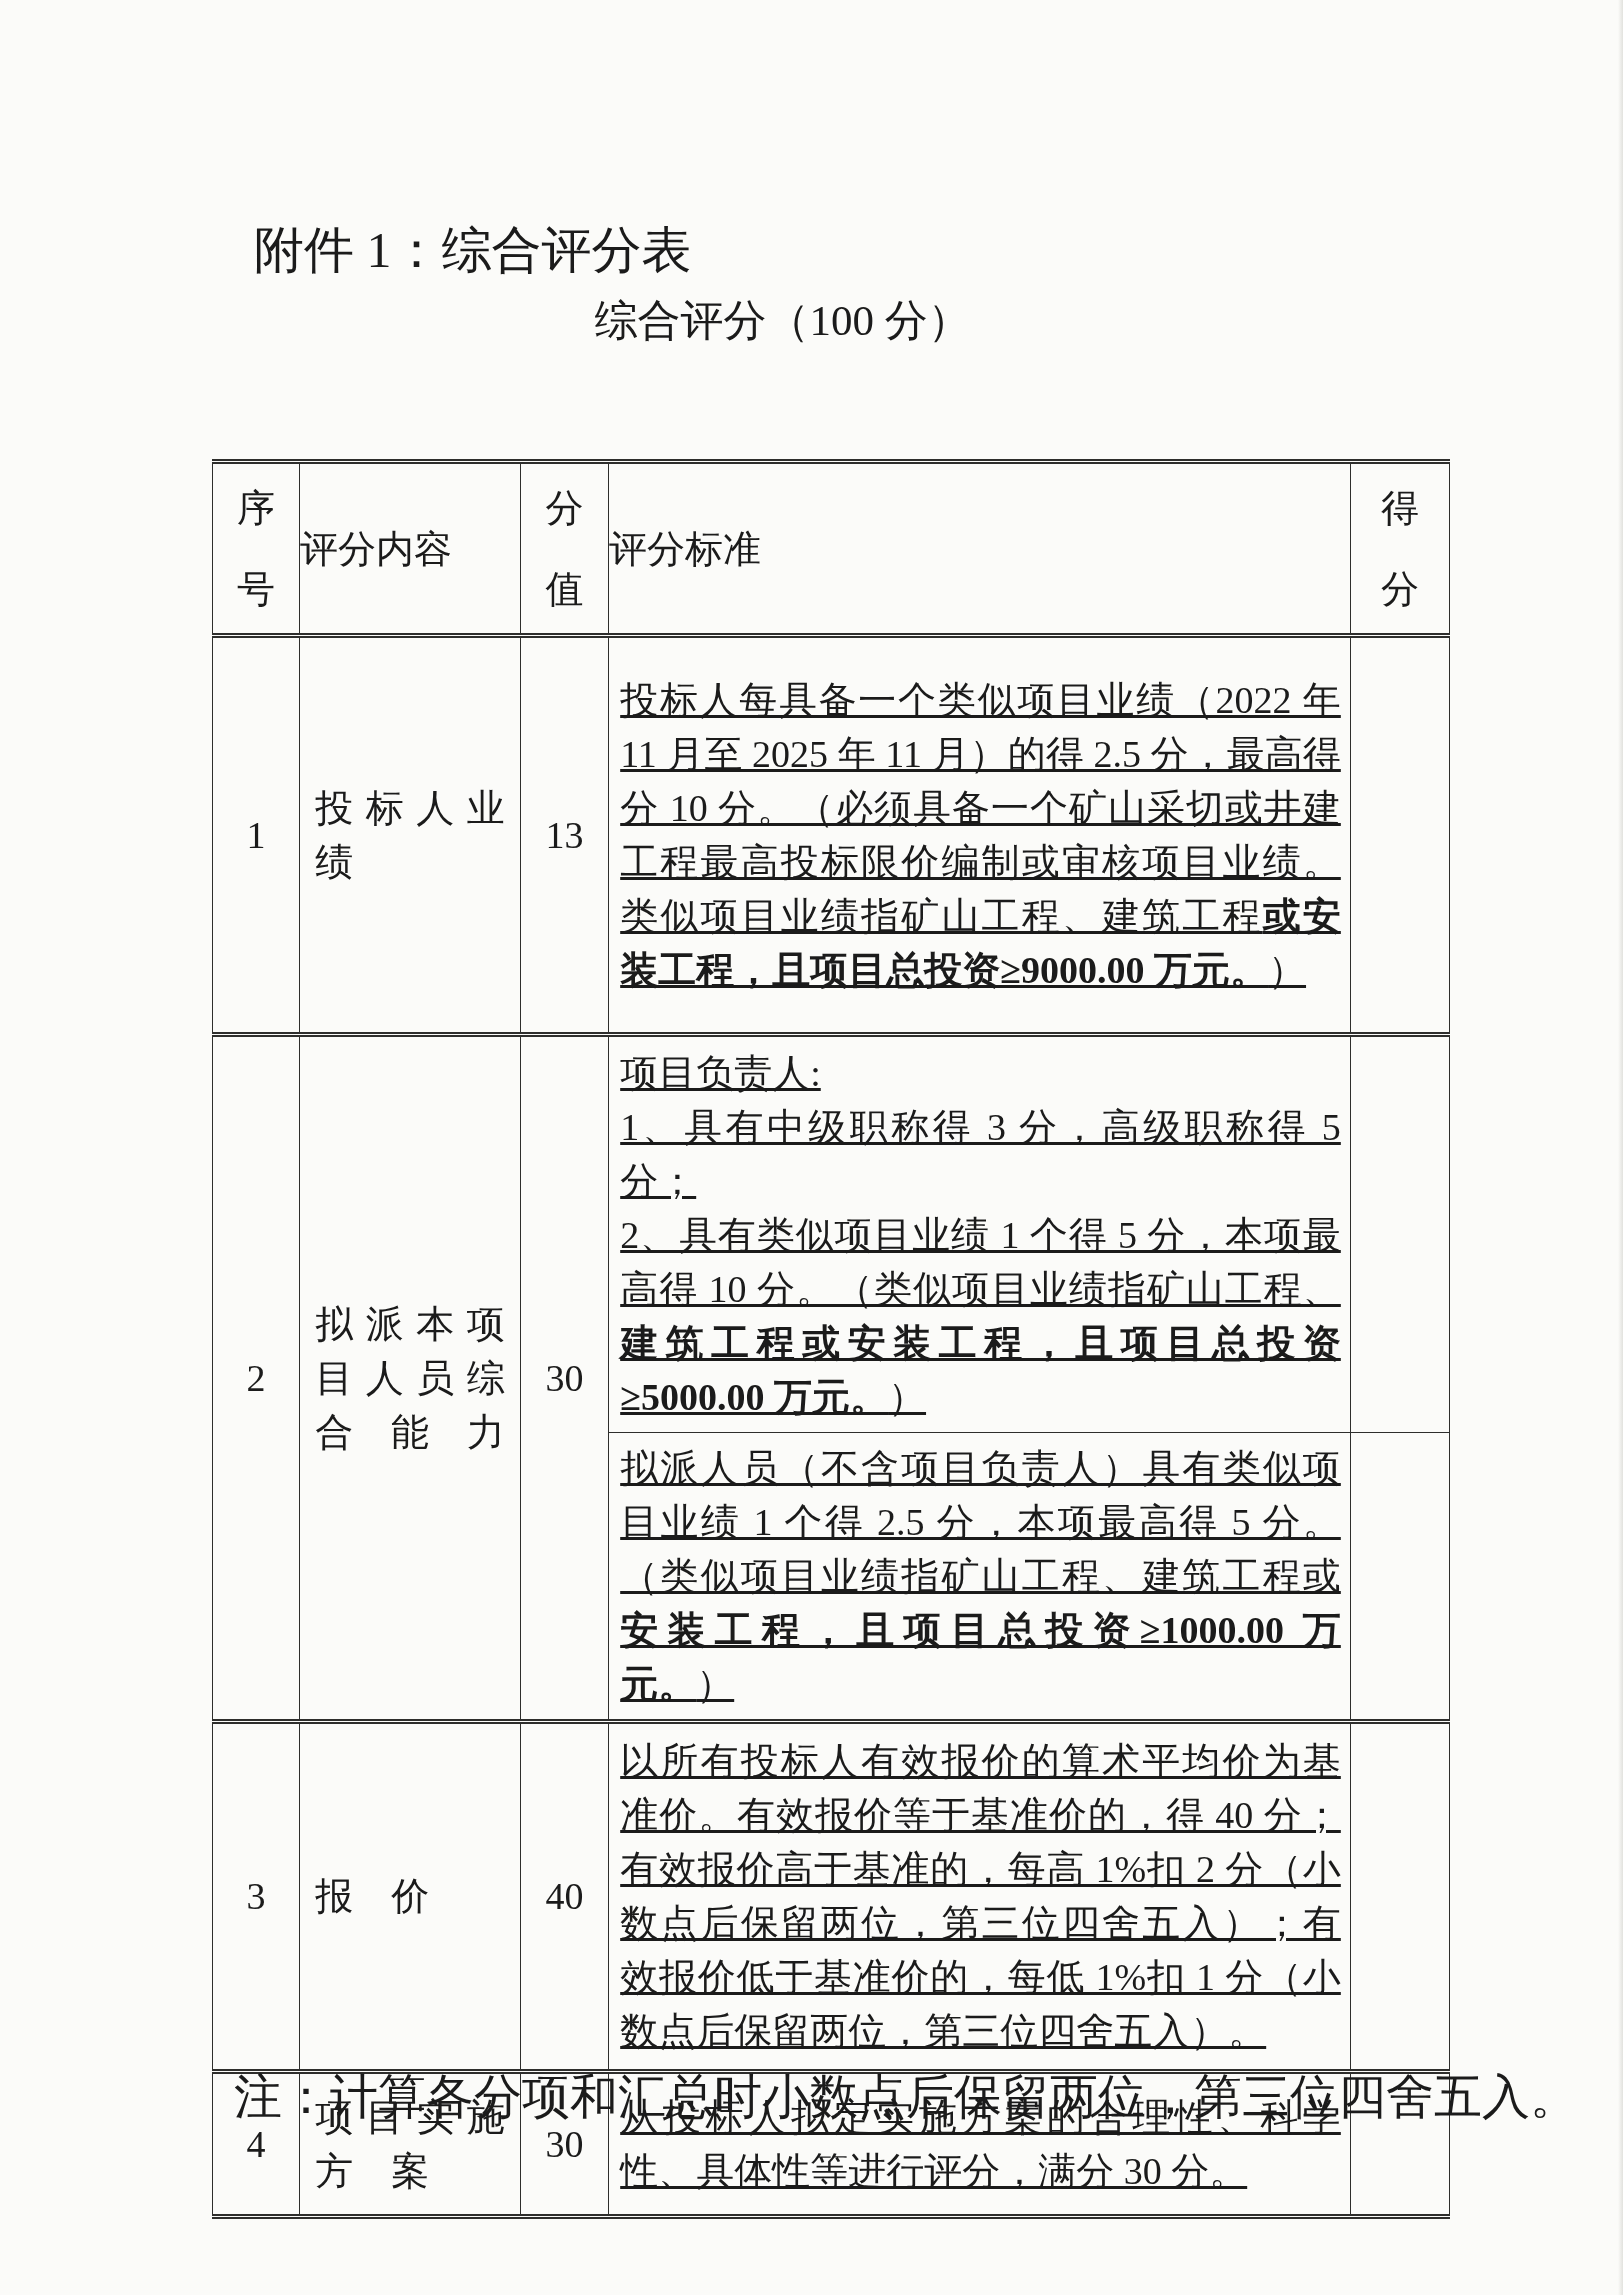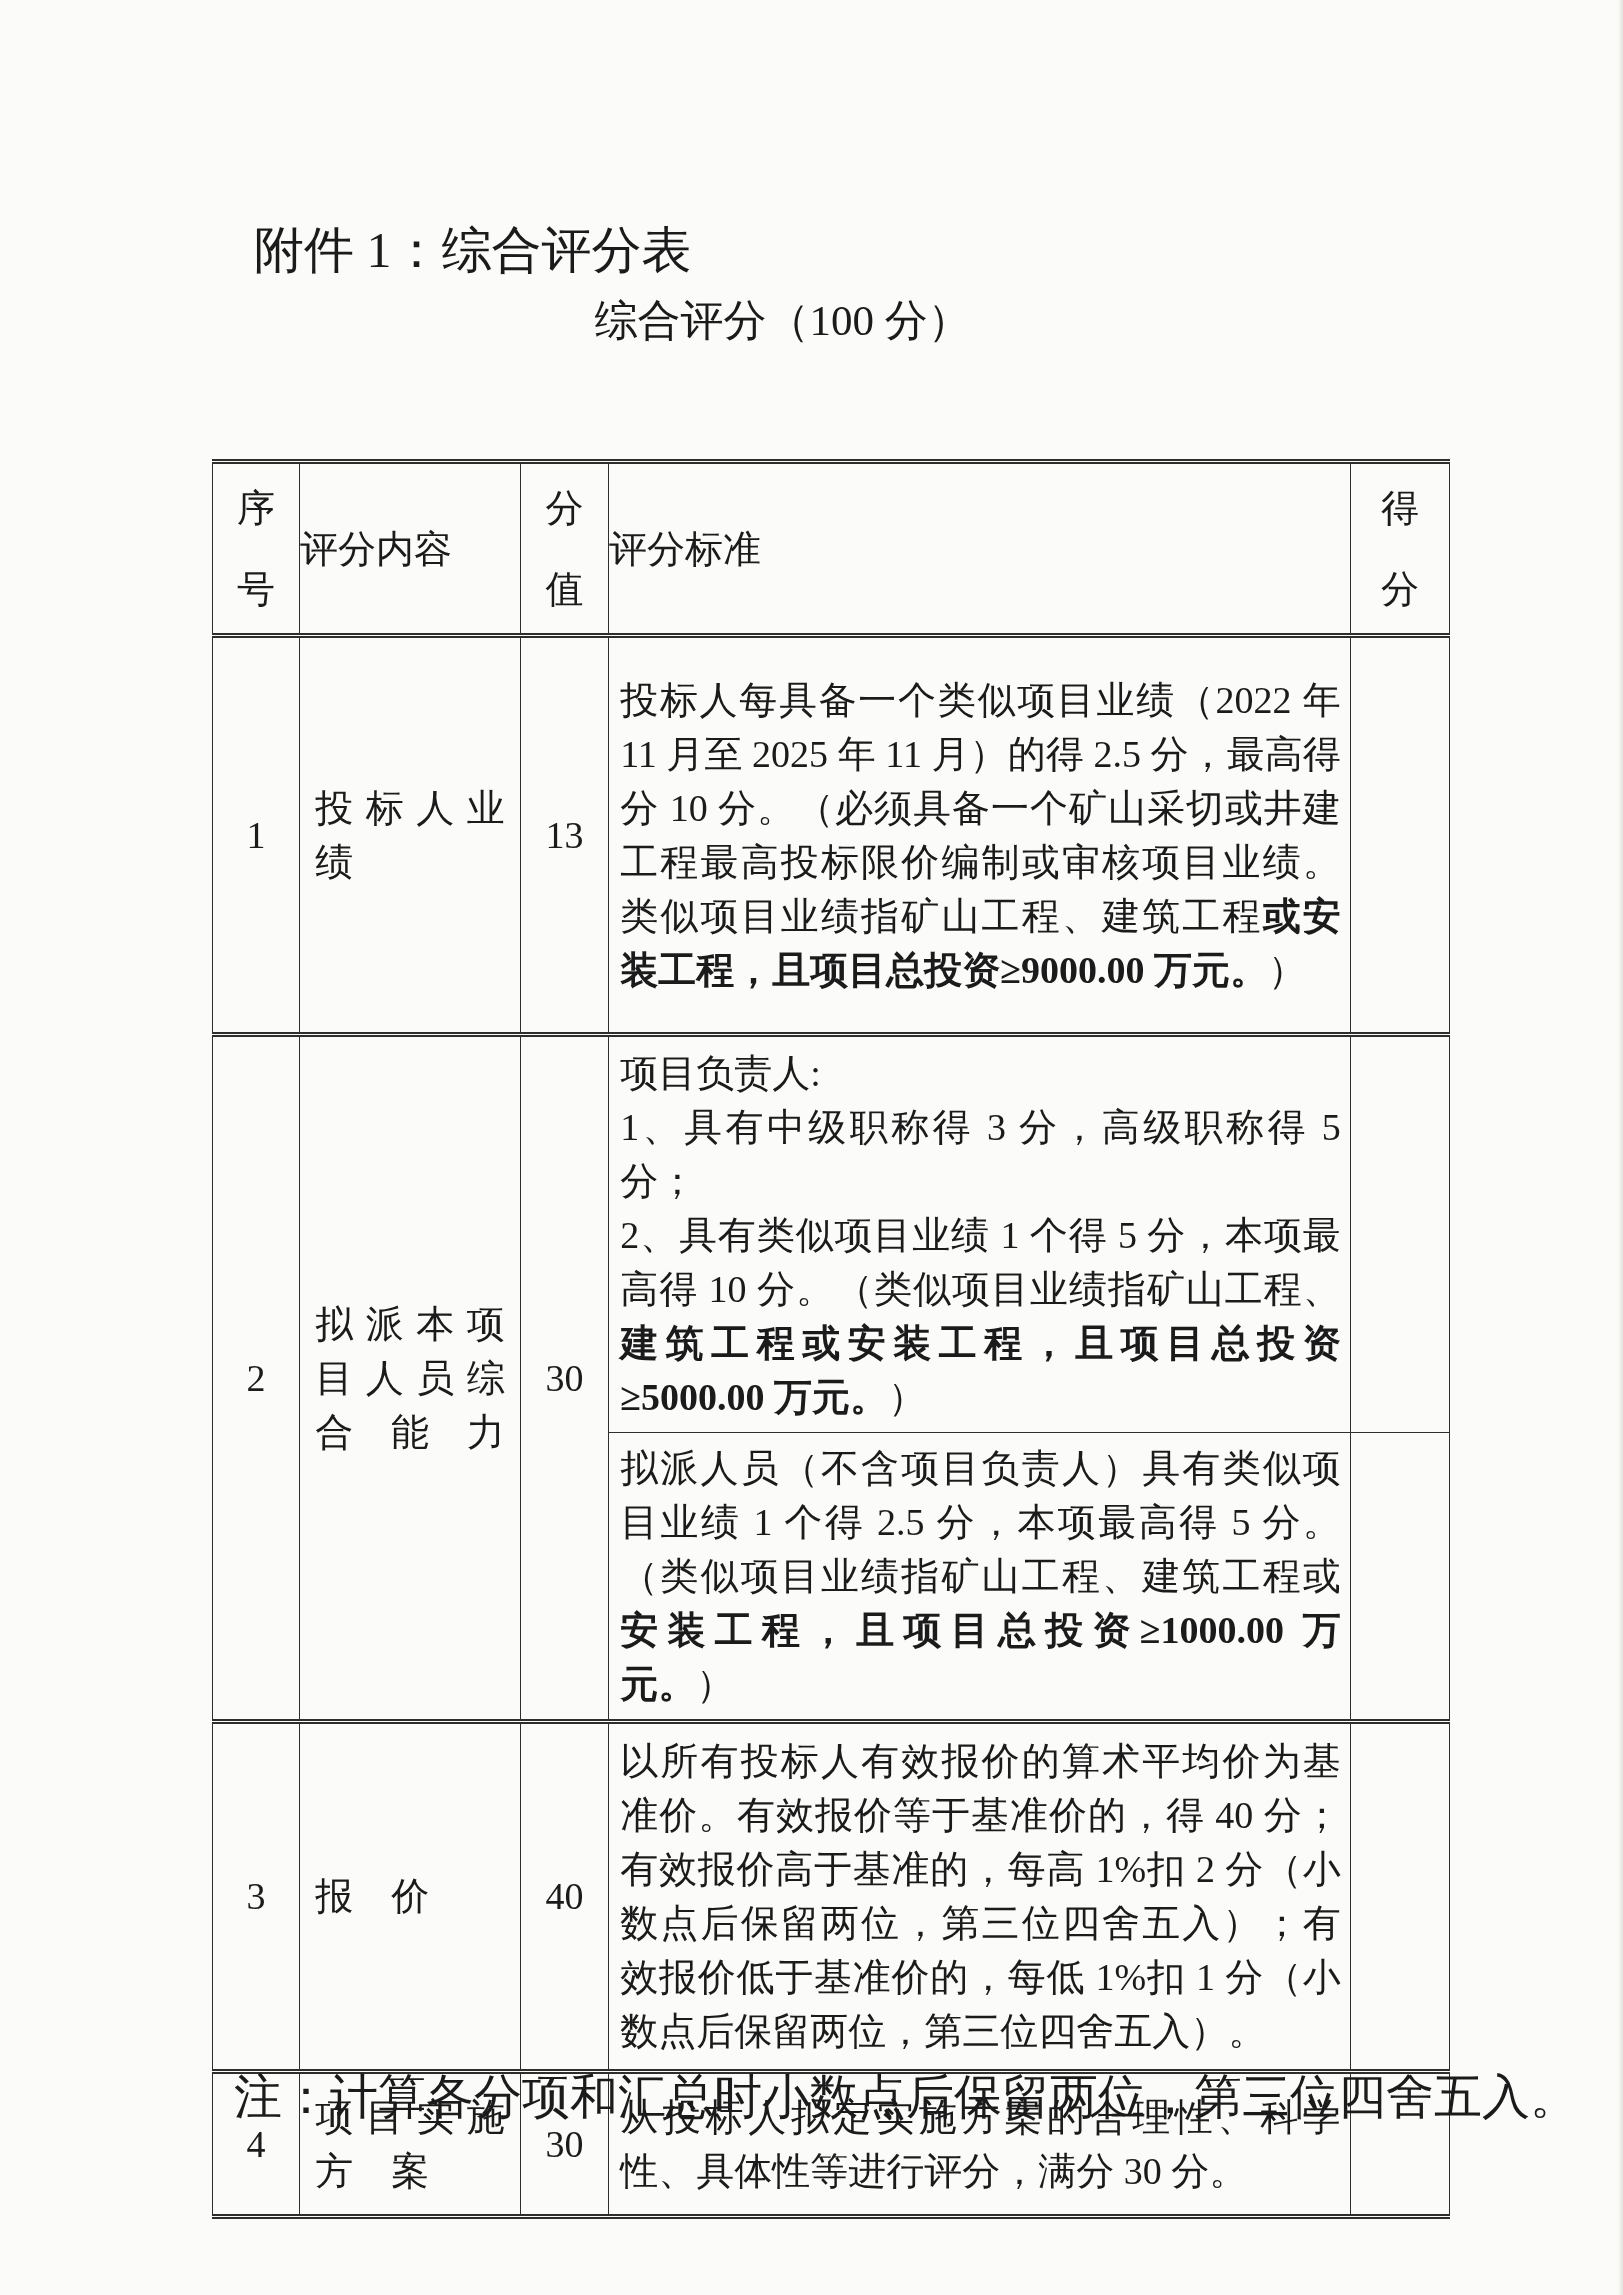--- a/index.html
+++ b/index.html
@@ -22,21 +22,21 @@
   th,td{border:1.5px solid #2e2e2c;vertical-align:middle;font-weight:normal;padding:0;}
   tr.sep th,tr.sep td{border-top:5.6px double #2e2e2c;}
   th{text-align:left;}
   .vh{white-space:pre-line;line-height:2.13em;text-align:center;}
   th.h-row{height:169px;font-size:38px;}
   td.c-no,td.c-val{text-align:center;}
   td.c-content{padding:0 15.3px;}
   .cline{display:block;}
   .cline.spread{text-align:justify;text-align-last:justify;}
   .cline.left{text-align:left;text-align-last:left;}
-  td.c-crit{padding:8.2px 9.2px 8.2px 11.2px;}
+  td.c-crit{padding:8.2px 9.2px 8.2px 11.2px;text-decoration:underline;}
   .para{text-align:justify;text-justify:inter-ideograph;}
   .para b{font-weight:700;}
   td.h1{height:378px;} td.h2a{height:327px;} td.h2b{height:217px;}
   td.h3{height:328px;} td.h4{height:124px;}
   .note{position:absolute;left:234px;top:2065px;font-size:48px;line-height:1.35;white-space:nowrap;}
 </style>
 </head>
 <body>
 
 <div class="attachment-title">附件 1：综合评分表</div>

